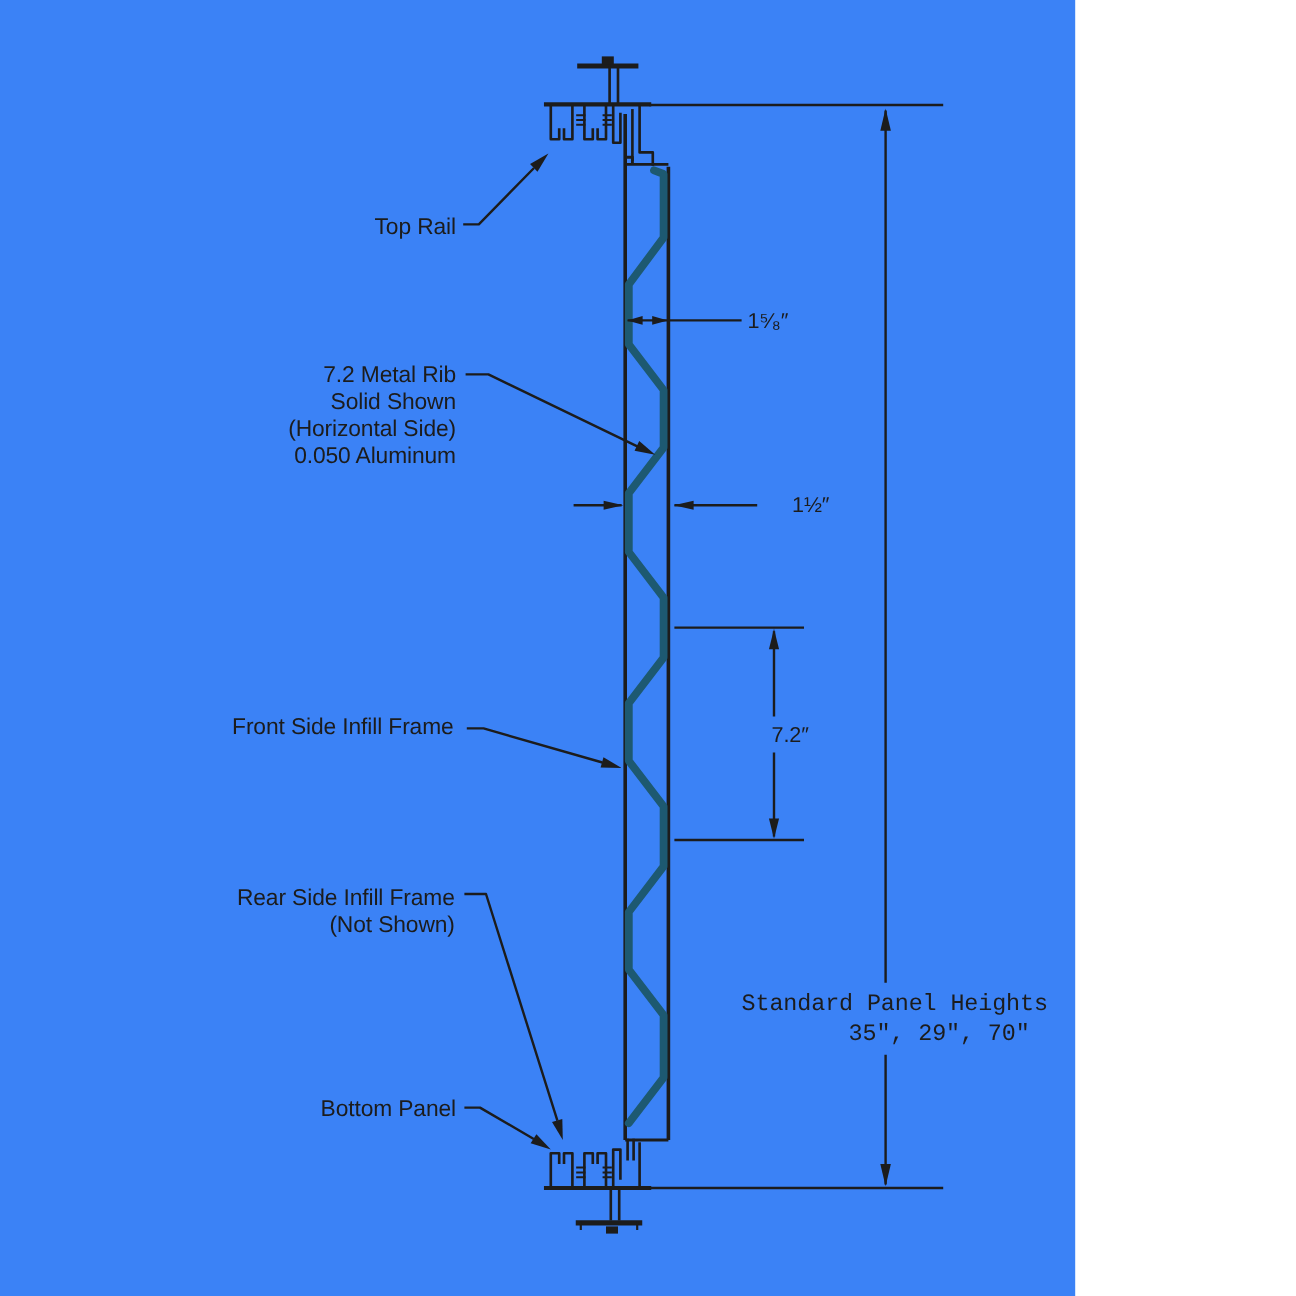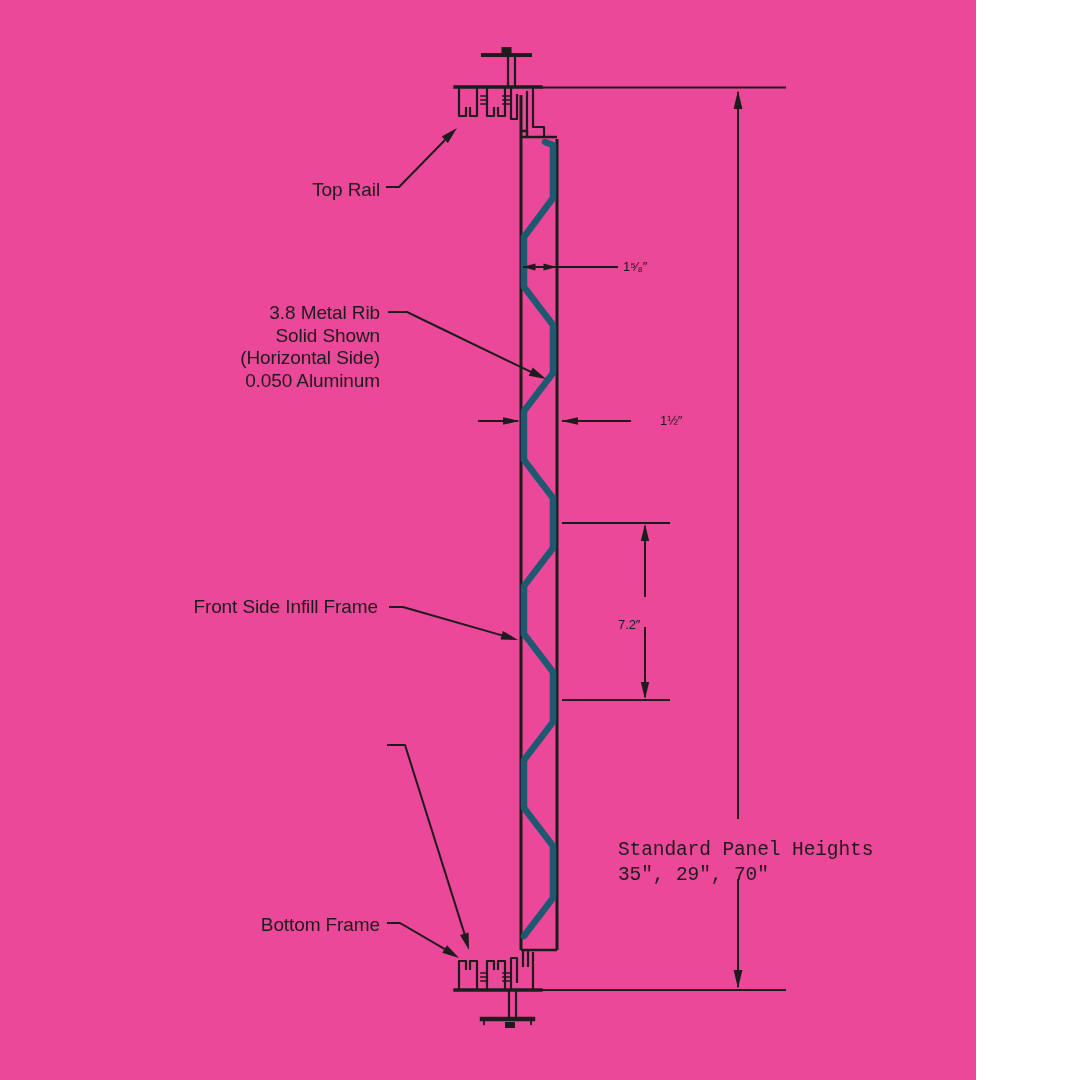--- a/index.html
+++ b/index.html
@@ -1,22 +1,22 @@
 <!DOCTYPE html>
 <html><head>
 <meta charset="utf-8">
 <style>
   html,body{margin:0;padding:0;background:#ffffff;}
-  .canvas{position:relative;width:976px;height:1080px;background:#ec4899;overflow:hidden;
+  .canvas{position:relative;width:896px;height:1080px;background:#3b82f6;overflow:hidden;
           font-family:"Liberation Sans","DejaVu Sans",sans-serif;color:#1c1c1c;}
   svg.linework{position:absolute;left:0;top:0;}
   .label{position:absolute;font-size:19px;line-height:22.5px;letter-spacing:-0.1px;color:#1c1c1c;white-space:nowrap;}
   .r{text-align:right;}
-  .c{text-align:left;margin-top:13px;}
-  .dim{font-size:13px;}
+  .c{text-align:right;}
+  .dim{font-size:18px;}
   .heights{font-size:19.5px;line-height:24.5px;font-family:Liberation Mono, monospace;}
   .rear{line-height:23px;}
 </style>
 </head>
 <body>
 
 <div class="canvas">
 
   <svg class="linework" width="1080" height="1080" viewBox="0 0 1080 1080">
 
@@ -109,30 +109,34 @@
       <polygon points="546,379 528.8,375.7 532.7,367.5"></polygon>
       <polygon points="518,640 500.5,639.6 502.9,631.0"></polygon>
       <polygon points="469,950 460,934.9 468.6,932.4"></polygon>
       <polygon points="459,958 442.2,952.8 447.0,945.2"></polygon>
     </g>
   </svg>
 
   <div class="label r" style="left:180px;top:179px;width:200px;">Top Rail</div>
 
   <div class="label r" style="left:180px;top:302px;width:200px;">
-    <div>3.8 Metal Rib</div>
+    <div>7.2 Metal Rib</div>
     <div>Solid Shown</div>
     <div>(Horizontal Side)</div>
     <div>0.050 Aluminum</div>
   </div>
 
   <div class="label r" style="left:138px;top:596px;width:240px;text-align:right;">Front Side Infill Frame</div>
 
+  <div class="label r rear" style="left:139px;top:737px;width:240px;">
+    <div>Rear Side Infill Frame</div>
+    <div>(Not Shown)</div>
+  </div>
 
-  <div class="label r" style="left:180px;top:914px;width:200px;">Bottom Frame</div>
+  <div class="label r" style="left:180px;top:914px;width:200px;">Bottom Panel</div>
 
   <div class="label dim" style="left:623px;top:256px;">1⁵⁄₈″</div>
 
   <div class="label dim" style="left:636px;top:410px;margin-left:24px;">1½″</div>
 
   <div class="label dim c" style="left:618px;top:601px;width:56px;">7.2″</div>
 
   <div class="label heights c" style="left:618px;top:825px;width:240px;">
     <div>Standard Panel Heights</div>
     <div>35″, 29″, 70″</div>

